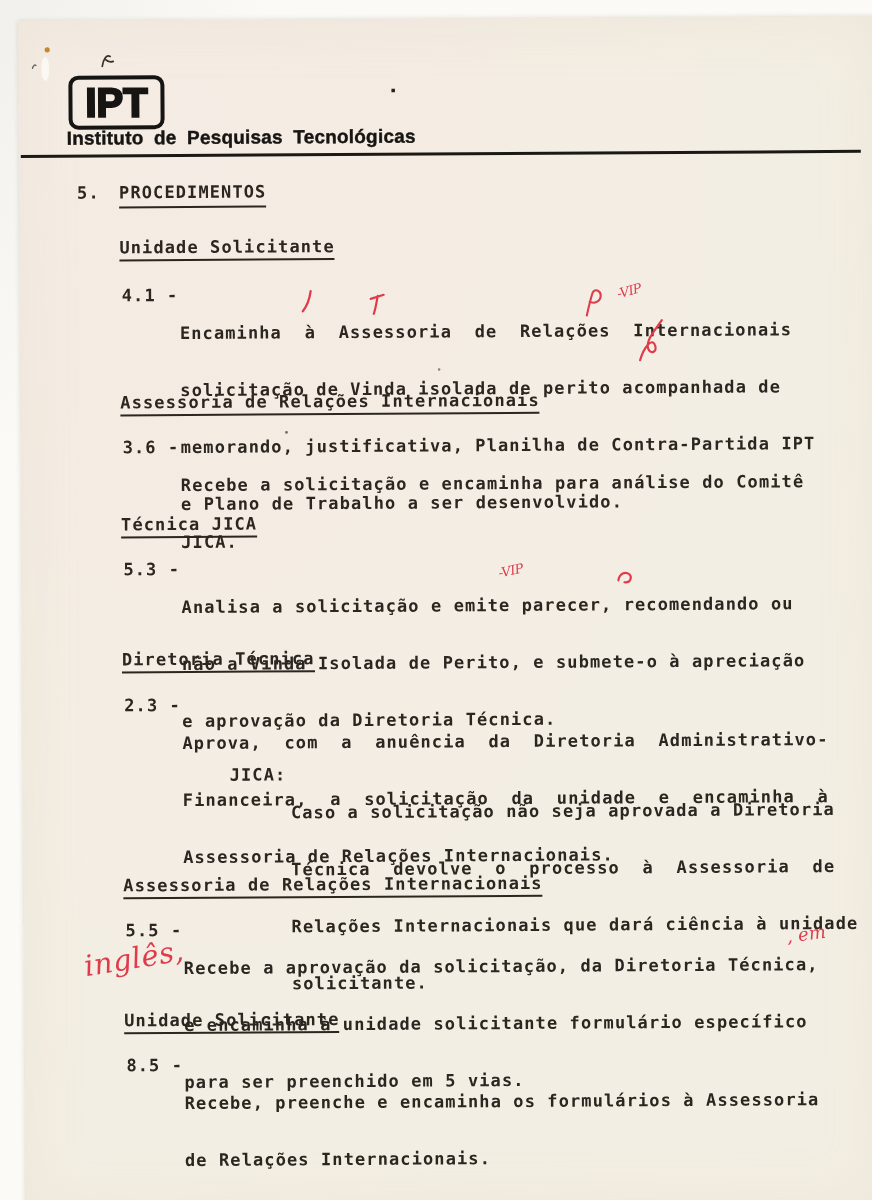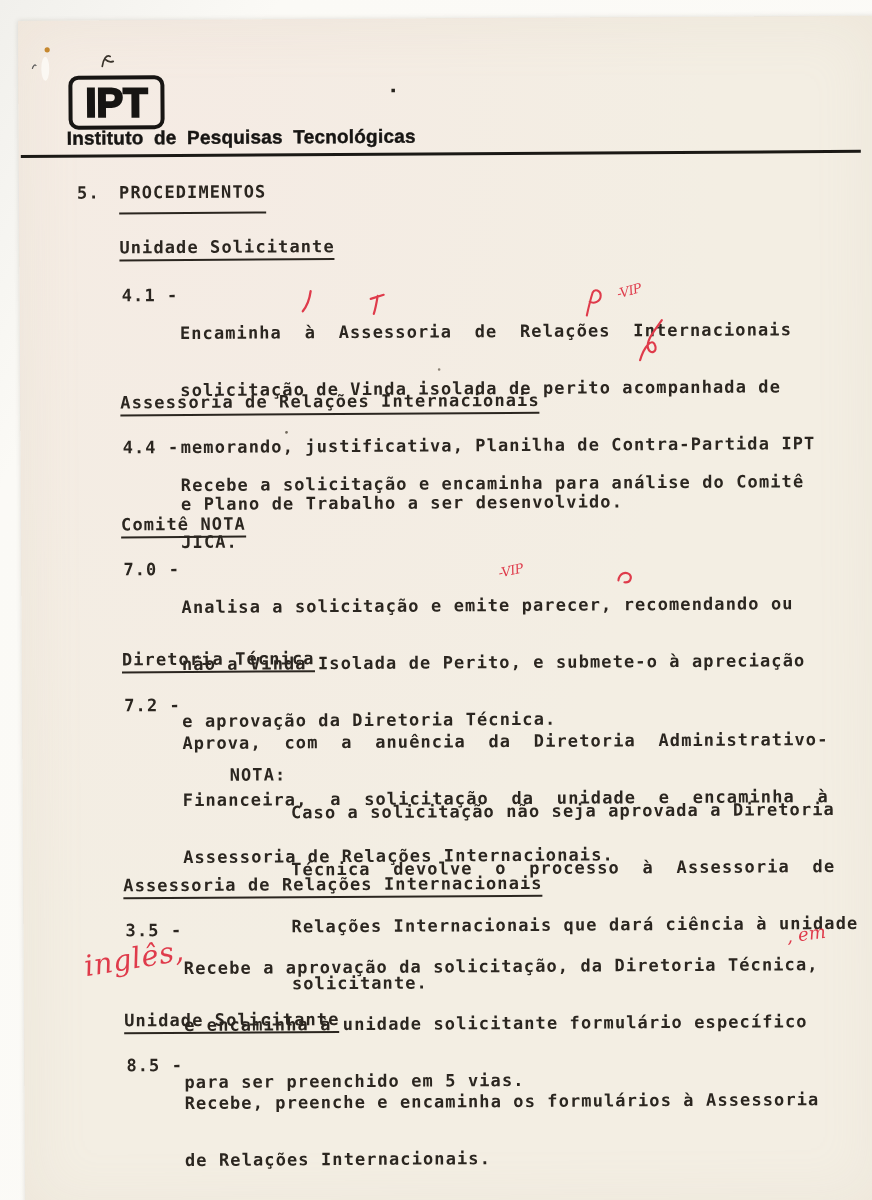--- a/index.html
+++ b/index.html
@@ -31,21 +31,21 @@
     position:absolute;left:48px;top:107px;
     font-family:"Liberation Sans",sans-serif;font-weight:bold;font-size:19px;color:#171513;
     letter-spacing:.2px;word-spacing:5px;white-space:pre;
     -webkit-text-stroke:.4px #171513;
   }
   .header-rule{position:absolute;left:2px;top:134px;width:840px;height:3px;background:#1b1915;}
   
   .tw{color:#2b2620;font-size:17px;font-weight:bold;letter-spacing:1.1px;line-height:19px;white-space:pre;}
   .sec-title-row{position:absolute;top:163px;left:0;width:100%;height:0;}
   .sec-num{position:absolute;left:58px;top:0;}
-  .sec-title{position:absolute;left:100px;top:0;border-bottom:2px solid #2b2620;padding-bottom:10px;}
+  .sec-title{position:absolute;left:100px;top:0;border-bottom:2px solid #2b2620;padding-bottom:4px;}
   .heading{position:absolute;left:0;width:100%;height:0;}
   .heading .hd{position:absolute;left:100px;top:0;border-bottom:2px solid #2b2620;padding-bottom:2px;}
   .item{position:absolute;left:0;width:100%;height:0;}
   .item .num{position:absolute;left:102px;top:0;}
   .item .lines{position:absolute;left:160px;top:0;}
   .note .num{left:207px;}
   .note .lines{left:268px;}
   .tline{height:19px;}
   
   .hand{
@@ -88,69 +88,69 @@
         <div class="tline">memorando, justificativa, Planilha de Contra-Partida IPT</div>
         <div class="tline">e Plano de Trabalho a ser desenvolvido.</div>
       </div>
     </div>
 
     <div class="heading tw" style="top:373px">
       <span class="hd">Assessoria de Relações Internacionais</span>
     </div>
 
     <div class="item tw" style="top:418px">
-      <span class="num">4.4 -</span>
+      <span class="num">3.6 -</span>
       <div class="lines">
         <div class="tline">Recebe a solicitação e encaminha para análise do Comitê</div>
         <div class="tline">JICA.</div>
       </div>
     </div>
 
     <div class="heading tw" style="top:495px">
-      <span class="hd">Comitê NOTA</span>
+      <span class="hd">Técnica JICA</span>
     </div>
 
     <div class="item tw" style="top:540px">
-      <span class="num">7.0 -</span>
+      <span class="num">5.3 -</span>
       <div class="lines">
         <div class="tline">Analisa a solicitação e emite parecer, recomendando ou</div>
         <div class="tline">não a Vinda Isolada de Perito, e submete-o à apreciação</div>
         <div class="tline">e aprovação da Diretoria Técnica.</div>
       </div>
     </div>
 
     <div class="heading tw" style="top:630px">
       <span class="hd">Diretoria Técnica</span>
     </div>
 
     <div class="item tw" style="top:676px">
-      <span class="num">7.2 -</span>
+      <span class="num">2.3 -</span>
       <div class="lines">
         <div class="tline">Aprova,  com  a  anuência  da  Diretoria  Administrativo-</div>
         <div class="tline">Financeira,  a  solicitação  da  unidade  e  encaminha  à</div>
         <div class="tline">Assessoria de Relações Internacionais.</div>
       </div>
     </div>
 
     <div class="item note tw" style="top:746px">
-      <span class="num">NOTA:</span>
+      <span class="num">JICA:</span>
       <div class="lines">
         <div class="tline">Caso a solicitação não seja aprovada a Diretoria</div>
         <div class="tline">Técnica  devolve  o  processo  à  Assessoria  de</div>
         <div class="tline">Relações Internacionais que dará ciência à unidade</div>
         <div class="tline">solicitante.</div>
       </div>
     </div>
 
     <div class="heading tw" style="top:856px">
       <span class="hd">Assessoria de Relações Internacionais</span>
     </div>
 
     <div class="item tw" style="top:901px">
-      <span class="num">3.5 -</span>
+      <span class="num">5.5 -</span>
       <div class="lines">
         <div class="tline">Recebe a aprovação da solicitação, da Diretoria Técnica,</div>
         <div class="tline">e encaminha à unidade solicitante formulário específico</div>
         <div class="tline">para ser preenchido em 5 vias.</div>
       </div>
     </div>
 
     <div class="heading tw" style="top:991px">
       <span class="hd">Unidade Solicitante</span>
     </div>

